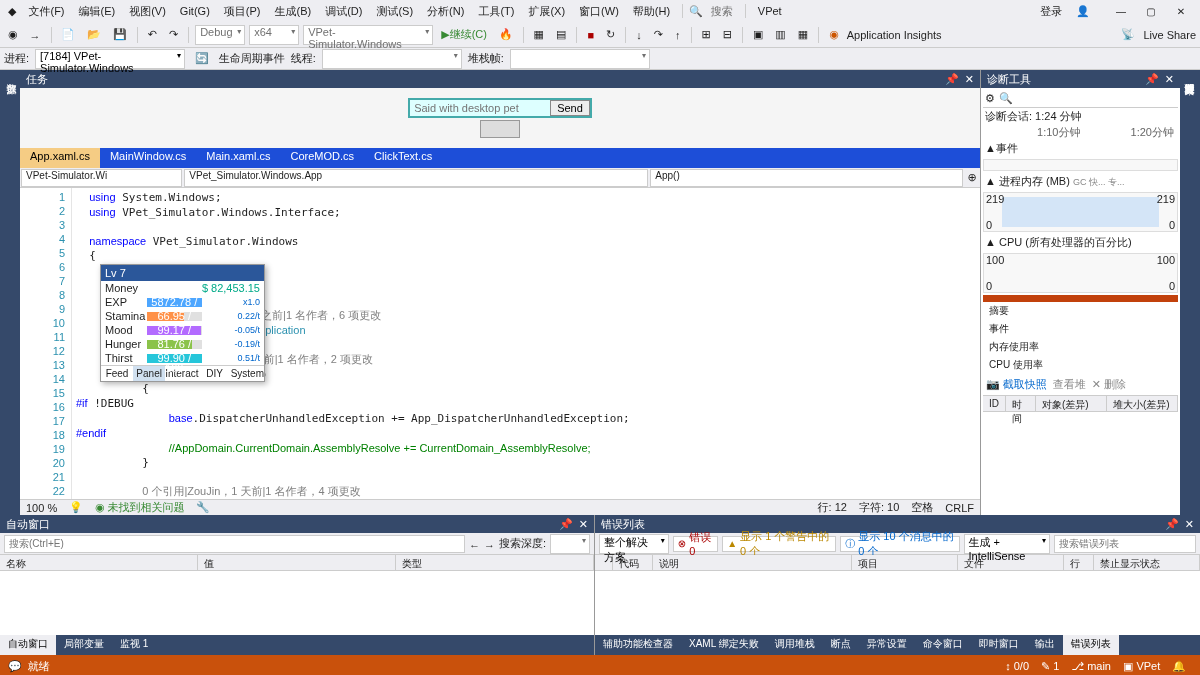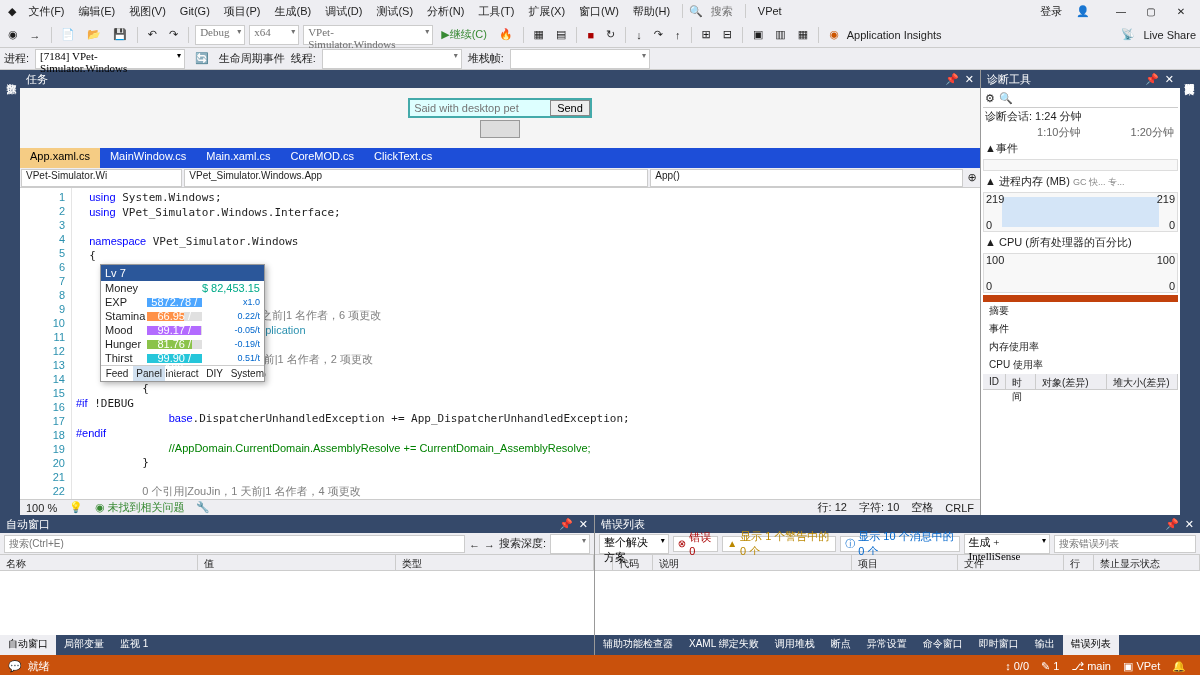--- a/index.html
+++ b/index.html
@@ -8,21 +8,21 @@
 .menubar .mi{padding:2px 6px;cursor:pointer;text-align:center;}
 .menubar .sep{width:1px;height:14px;background:#ccc;margin:0 4px;}
 .menubar .search{padding:2px 6px;color:#717171;}
 .menubar .spacer{flex:1;}
 .menubar .right{display:flex;align-items:center;gap:8px;}
 .winbtns{display:flex;gap:0;margin-left:8px;}
 .winbtn{width:30px;height:18px;display:flex;align-items:center;justify-content:center;font-size:10px;}
 .toolbar{height:26px;background:#eeeef2;display:flex;align-items:center;padding:0 4px;gap:4px;border-bottom:1px solid #ccc;}
 .tbtn{padding:2px 4px;display:inline-flex;align-items:center;cursor:pointer;}
 .tsep{width:1px;height:16px;background:#ccc;margin:0 2px;}
-.tdd{height:20px;border:1px solid #ccc;background:#fff;padding:0 14px 0 4px;font-size:11px;color:#717171;position:relative;font-family:Liberation Serif, serif;}
+.tdd{height:20px;border:1px solid #ccc;background:#fff;padding:0 14px 0 4px;font-size:11px;color:#717171;position:relative;}
 .tdd::after{content:'▾';position:absolute;right:3px;top:1px;font-size:8px;}
 .toolbar2{height:22px;background:#eeeef2;display:flex;align-items:center;padding:0 4px;gap:6px;border-bottom:1px solid #ccc;}
 .tlbl{font-size:11px;color:#1e1e1e;}
 .main{display:flex;height:445px;}
 .lstrip{width:20px;background:#35496a;display:flex;flex-direction:column;}
 .vtab{writing-mode:vertical-rl;padding:6px 2px;color:#fff;font-size:10px;cursor:pointer;}
 .editor-area{flex:1;display:flex;flex-direction:column;background:#fff;}
 .ed-title{height:18px;background:#35496a;color:#fff;padding:2px 6px;font-size:11px;display:flex;align-items:center;}
 .ed-title .fill{flex:1;}
 .designer{height:60px;background:#f5f5f5;display:flex;align-items:center;justify-content:center;position:relative;}
@@ -346,20 +346,25 @@
           <span style="position:absolute;right:2px;top:0">100</span>
           <span style="position:absolute;left:2px;bottom:0">0</span>
           <span style="position:absolute;right:2px;bottom:0">0</span>
         </div>
       <div class="dtabs">
         <div class="dtab active">摘要</div>
         <div class="dtab">事件</div>
         <div class="dtab">内存使用率</div>
         <div class="dtab">CPU 使用率</div>
       </div>
+      <div style="display:flex;gap:6px;padding:3px;border-bottom:1px solid #ccc">
+        <span style="color:#06c;cursor:pointer">📷 <span>截取快照</span></span>
+        <span style="color:#888">查看堆</span>
+        <span style="color:#888">✕ <span>删除</span></span>
+      </div>
       <div class="bp-cols">
         <div class="bp-col" style="flex:0 0 20px">ID</div>
         <div class="bp-col" style="flex:0 0 30px">时间</div>
         <div class="bp-col">对象(差异)</div>
         <div class="bp-col">堆大小(差异)</div>
       </div>
     </div>
   </div>
   <div class="rstrip">
     <div class="vtab">解决方案资源管理器</div>

